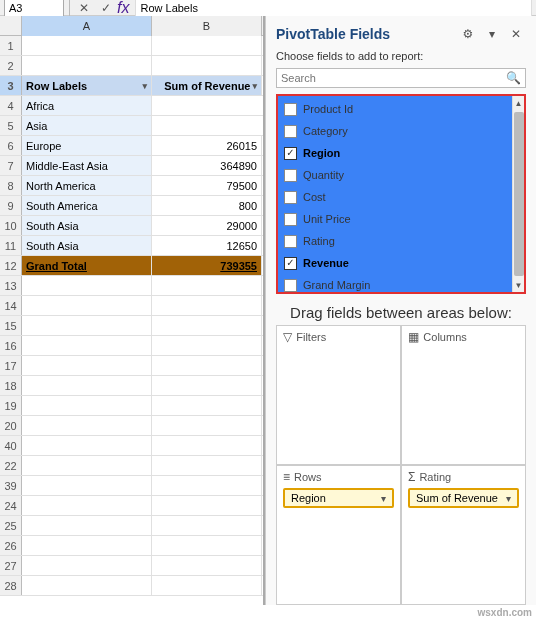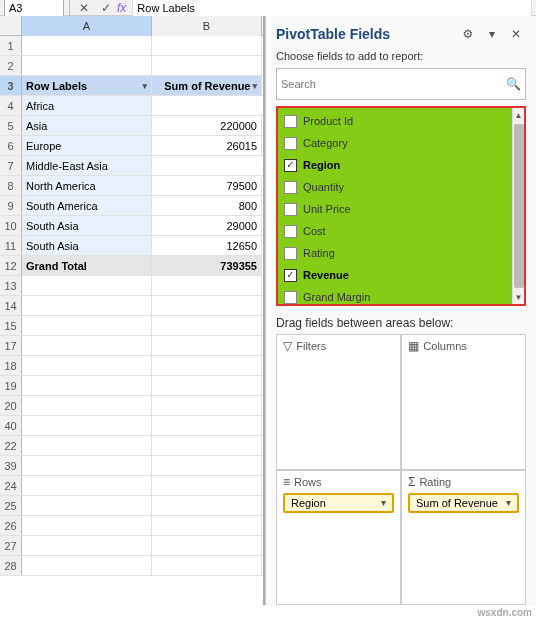--- a/index.html
+++ b/index.html
@@ -50,22 +50,22 @@
       height: 18px;
       display: flex;
       align-items: center;
       justify-content: center;
       font-size: 12px;
       color: #555;
       cursor: pointer;
     }
     .formula-fx {
       font-style: italic;
-      color: #8b5cf6;
-      font-size: 12px;
+      color: #4c1d95;
+      font-size: 16px;
       margin-right: 4px;
     }
     .formula-input {
       flex: 1;
       border: none;
       background: white;
       font-size: 11px;
       padding: 0 4px;
       height: 18px;
       border: 1px solid #ddd;
@@ -147,22 +147,23 @@
       font-size: 11px;
       border-right: 1px solid #e0e0e0;
       overflow: hidden;
     }
     .cell.header-cell {
       background: #c6d9f1;
       font-weight: bold;
       font-size: 11px;
     }
     .cell.total-cell {
-      background: #e5e5e5;
+      background: #a16207;
       font-weight: bold;
+      text-decoration: underline;
     }
     .cell.right { justify-content: flex-end; }
     .cell.active-col { background: #e8f1fb; }
 
     
     .pivot-panel {
       flex: 1;
       background: #f9f9f9;
       display: flex;
       flex-direction: column;
@@ -204,39 +205,39 @@
     }
 
     
     .pivot-search {
       display: flex;
       align-items: center;
       margin: 0 10px 6px 10px;
       border: 1px solid #bbb;
       background: white;
       padding: 2px 4px;
-      height: 32px;
+      height: 20px;
     }
     .pivot-search input {
       border: none;
       outline: none;
       flex: 1;
       font-size: 11px;
       background: transparent;
     }
     .pivot-search-icon {
       color: #555;
       font-size: 12px;
     }
 
     
     .fields-list-container {
       margin: 0 10px 6px 10px;
       border: 2px solid #e03030;
-      background: #84cc16;
+      background: #3b82f6;
       overflow-y: auto;
       height: 200px;
       position: relative;
     }
     .fields-list-inner {
       padding: 2px 0;
     }
     .field-item {
       display: flex;
       align-items: center;
@@ -301,23 +302,24 @@
     .scrollbar-thumb {
       flex: 1;
       width: 10px;
       background: #bbb;
       margin: 2px 1px;
       border-radius: 2px;
     }
 
     
     .drag-label {
-      font-size: 12px;
+      font-size: 15px;
       color: #333;
       padding: 4px 10px;
+      text-align: center;
     }
     .drag-areas {
       display: grid;
       grid-template-columns: 1fr 1fr;
       gap: 0;
       flex: 1;
       margin: 0 10px;
     }
     .drag-area {
       border: 1px solid #ccc;
@@ -410,30 +412,30 @@
             <span style="font-size:9px;color:#555;margin-left:2px;">▾</span>
           </div>
         </div>
         <div class="sheet-row">
           <div class="row-num">4</div>
           <div class="cell col-a active-col">Africa</div>
         </div>
         <div class="sheet-row">
           <div class="row-num">5</div>
           <div class="cell col-a active-col">Asia</div>
-          <div class="cell col-b right">220000</div>
         </div>
         <div class="sheet-row">
           <div class="row-num">6</div>
           <div class="cell col-a active-col">Europe</div>
           <div class="cell col-b right">26015</div>
         </div>
         <div class="sheet-row">
           <div class="row-num">7</div>
           <div class="cell col-a active-col">Middle-East Asia</div>
+          <div class="cell col-b right">364890</div>
         </div>
         <div class="sheet-row">
           <div class="row-num">8</div>
           <div class="cell col-a active-col">North America</div>
           <div class="cell col-b right">79500</div>
         </div>
         <div class="sheet-row">
           <div class="row-num">9</div>
           <div class="cell col-a active-col">South America</div>
           <div class="cell col-b right">800</div>
@@ -458,20 +460,25 @@
           <div class="cell col-a"></div>
           <div class="cell col-b right"></div>
         </div>
         <div class="sheet-row">
           <div class="row-num">14</div>
           <div class="cell col-a"></div>
           <div class="cell col-b right"></div>
         </div>
         <div class="sheet-row">
           <div class="row-num">15</div>
+          <div class="cell col-a"></div>
+          <div class="cell col-b right"></div>
+        </div>
+        <div class="sheet-row">
+          <div class="row-num">16</div>
           <div class="cell col-a"></div>
           <div class="cell col-b right"></div>
         </div>
         <div class="sheet-row">
           <div class="row-num">17</div>
           <div class="cell col-a"></div>
           <div class="cell col-b right"></div>
         </div>
         <div class="sheet-row">
           <div class="row-num">18</div>
@@ -561,25 +568,25 @@
           <div class="field-item">
             <div class="field-checkbox checked"></div>
             <span class="field-label bold">Region</span>
           </div>
           <div class="field-item">
             <div class="field-checkbox"></div>
             <span class="field-label">Quantity</span>
           </div>
           <div class="field-item">
             <div class="field-checkbox"></div>
+            <span class="field-label">Cost</span>
+          </div>
+          <div class="field-item">
+            <div class="field-checkbox"></div>
             <span class="field-label">Unit Price</span>
-          </div>
-          <div class="field-item">
-            <div class="field-checkbox"></div>
-            <span class="field-label">Cost</span>
           </div>
           <div class="field-item">
             <div class="field-checkbox"></div>
             <span class="field-label">Rating</span>
           </div>
           <div class="field-item">
             <div class="field-checkbox checked"></div>
             <span class="field-label bold">Revenue</span>
           </div>
           <div class="field-item">

